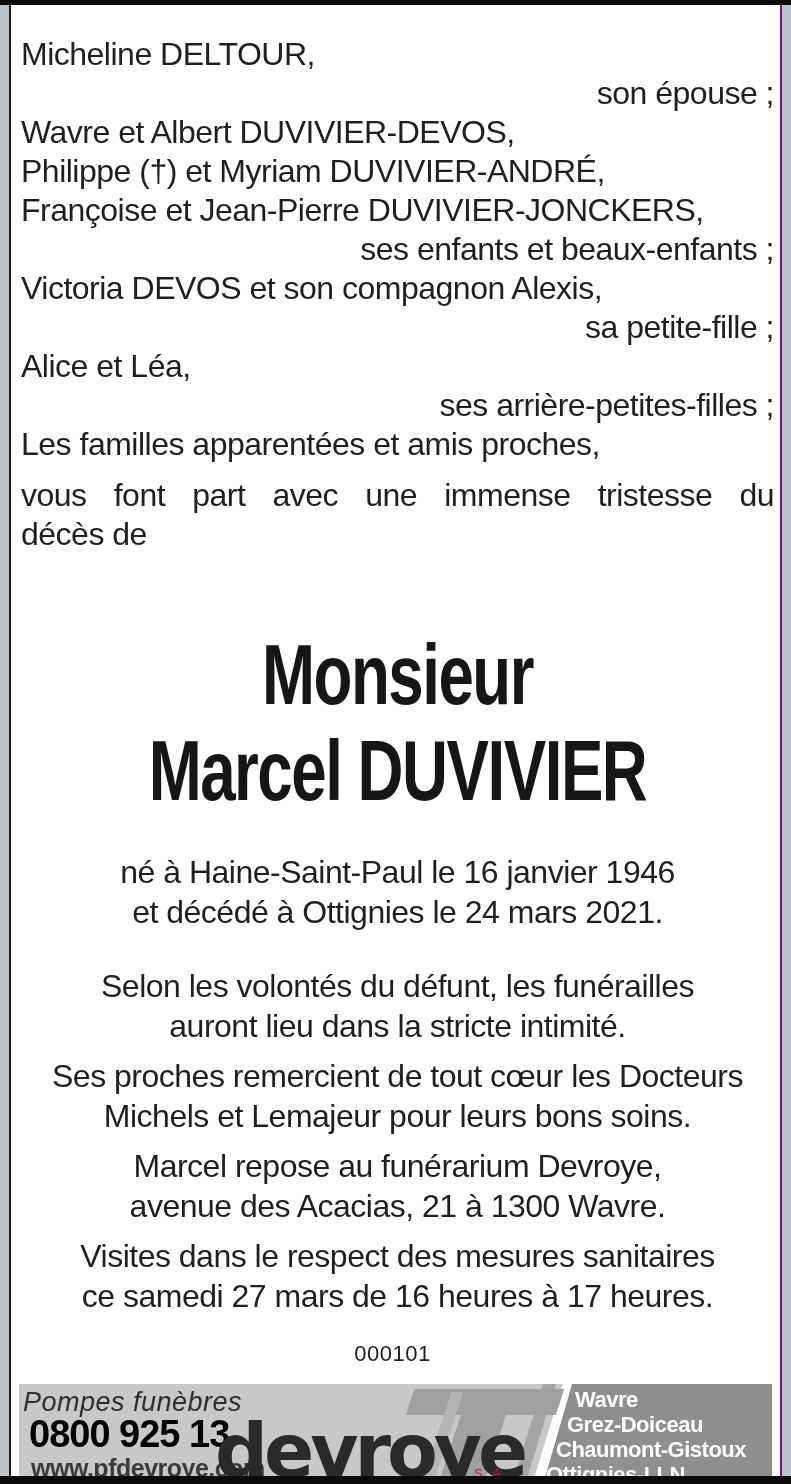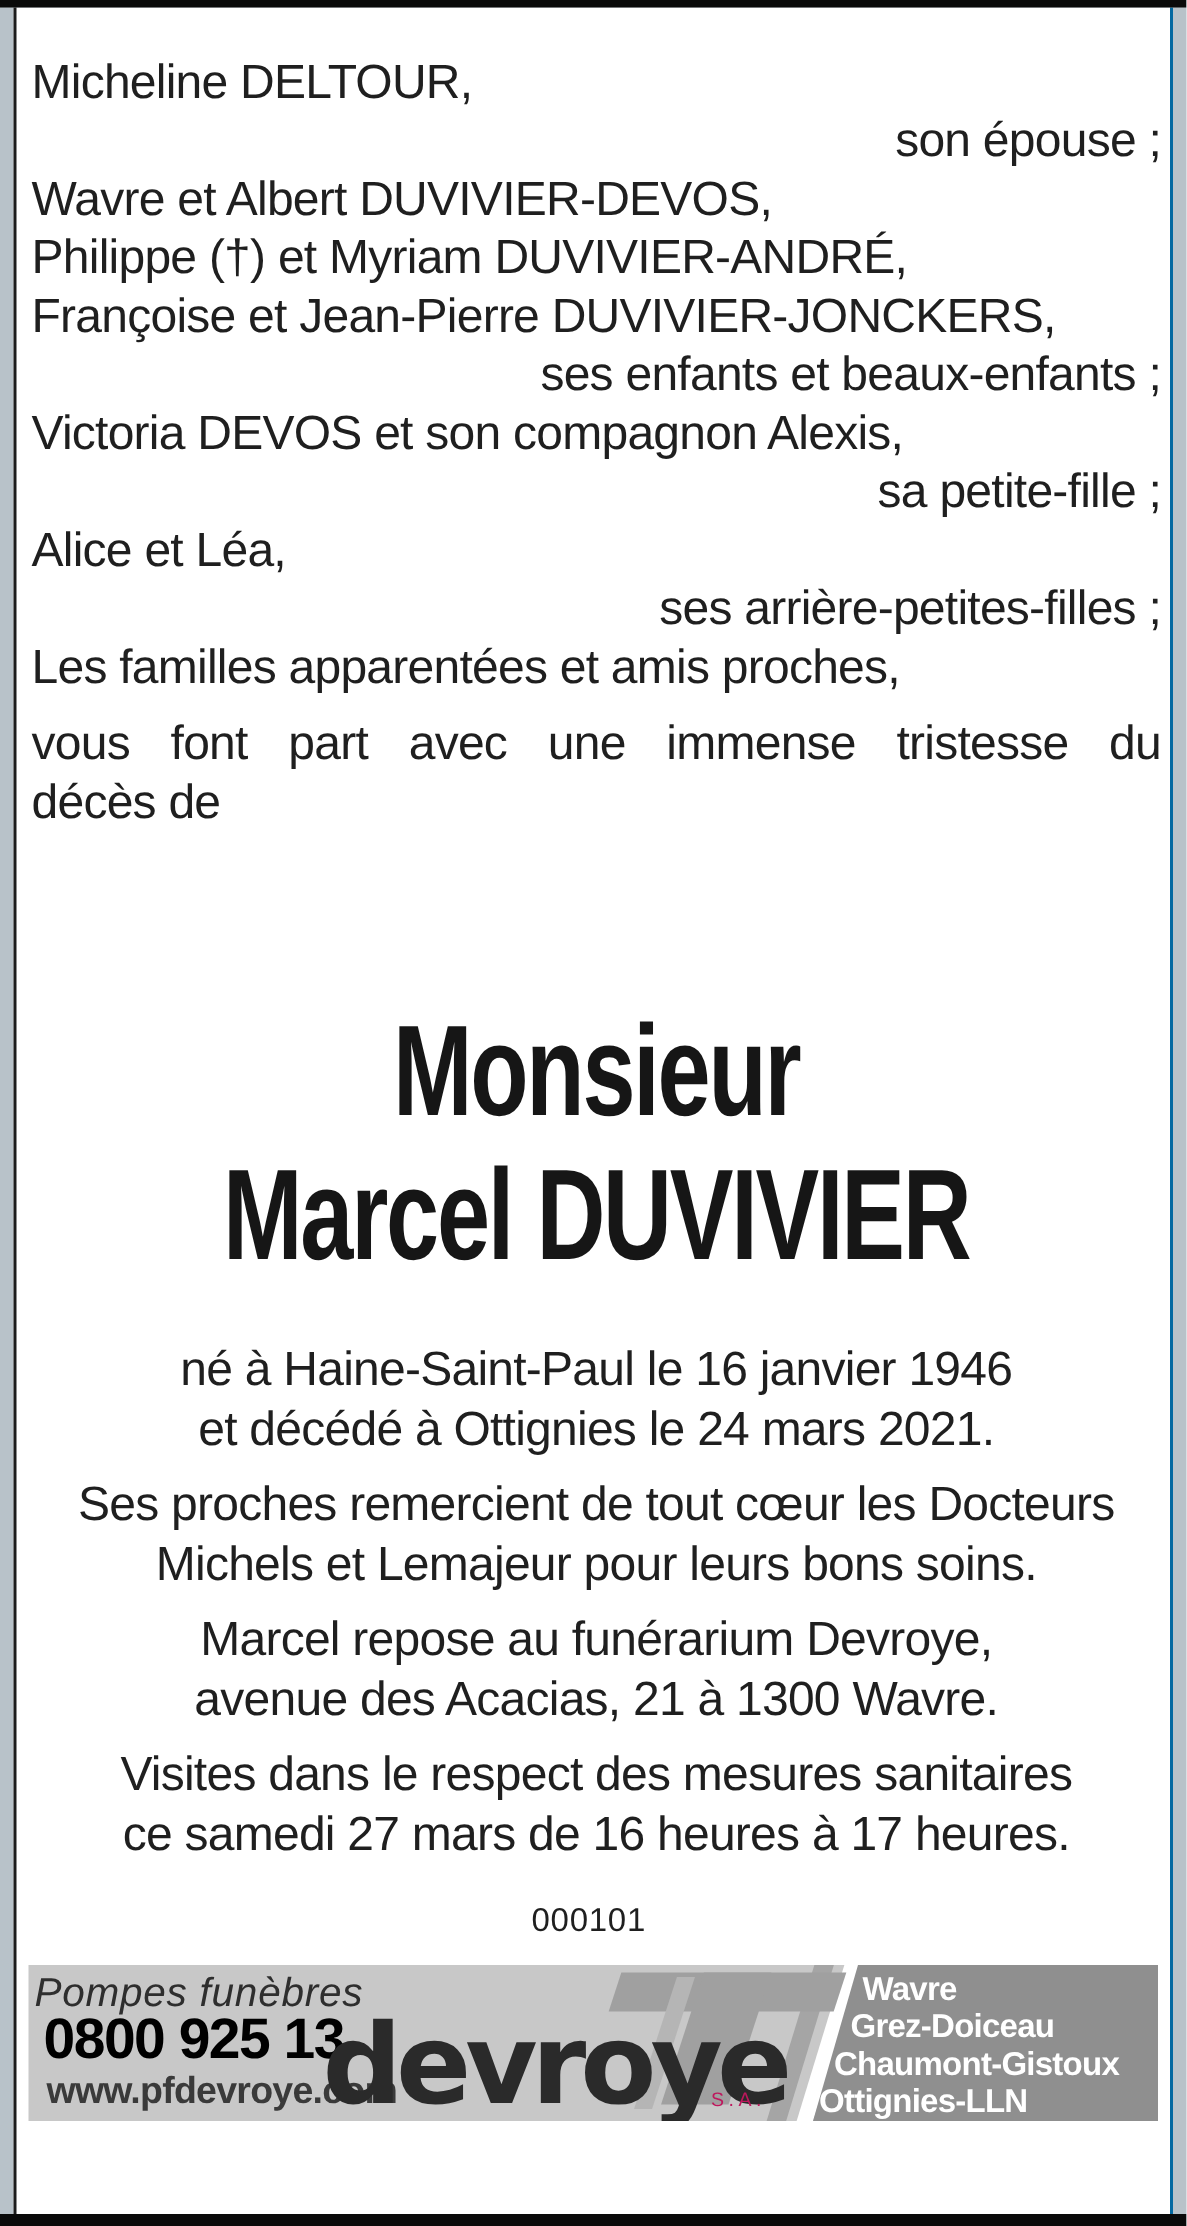--- a/index.html
+++ b/index.html
@@ -8,29 +8,29 @@
     background:#b8c2c9;
     font-family:"Liberation Sans", sans-serif;
     position:relative; overflow:hidden;
   }
   .bar { position:absolute; left:0; right:0; background:#0a0a0a; z-index:5; }
   .bar.top { top:0; height:5px; }
   .bar.bottom { bottom:0; height:8px; }
   .sheet {
     position:absolute; top:5px; bottom:8px; left:9px; right:9px;
     background:#ffffff;
-    border-left:2px solid #1c1c1c; border-right:2px solid #0369a1;
+    border-left:2px solid #1c1c1c; border-right:2px solid #701a75;
     box-sizing:border-box; overflow:hidden;
   }
   .notice { padding:30px 6px 0 10px; color:#1f1f1f; }
   .fline { font-size:32px; line-height:39px; letter-spacing:-0.5px; white-space:nowrap; }
   .fline.al { text-align:left; }
   .fline.ar { text-align:right; }
   .fline.jf { text-align:justify; text-align-last:justify; white-space:normal;margin-top:12px; }
-  .title-block { margin-top:112px; }
+  .title-block { margin-top:72px; }
   .title-line {
     font-weight:700; font-size:86px; line-height:96px; text-align:center;
     letter-spacing:-2px; transform:scaleX(0.74); transform-origin:50% 50%;
     color:#161616; white-space:nowrap;
   }
   .dates-block { margin-top:34px; }
   .cline { font-size:32px; line-height:40px; text-align:center; letter-spacing:-0.5px; color:#1f1f1f; }
   .para { margin-top:10px; }
   .para.first { margin-top:34px; }
   .ref { margin-top:24px; font-size:22px; line-height:28px; text-align:center; padding-right:10px; color:#1f1f1f; letter-spacing:0.5px; }
@@ -90,20 +90,24 @@
     <div class="title-block">
       <div class="title-line">Monsieur</div>
       <div class="title-line">Marcel DUVIVIER</div>
     </div>
 
     <div class="dates-block">
       <div class="cline">né à Haine-Saint-Paul le 16 janvier 1946</div>
       <div class="cline">et décédé à Ottignies le 24 mars 2021.</div>
     </div>
 
+    <div class="para first">
+      <div class="cline">Selon les volontés du défunt, les funérailles</div>
+      <div class="cline">auront lieu dans la stricte intimité.</div>
+    </div>
     <div class="para">
       <div class="cline">Ses proches remercient de tout cœur les Docteurs</div>
       <div class="cline">Michels et Lemajeur pour leurs bons soins.</div>
     </div>
     <div class="para">
       <div class="cline">Marcel repose au funérarium Devroye,</div>
       <div class="cline">avenue des Acacias, 21 à 1300 Wavre.</div>
     </div>
     <div class="para">
       <div class="cline">Visites dans le respect des mesures sanitaires</div>

